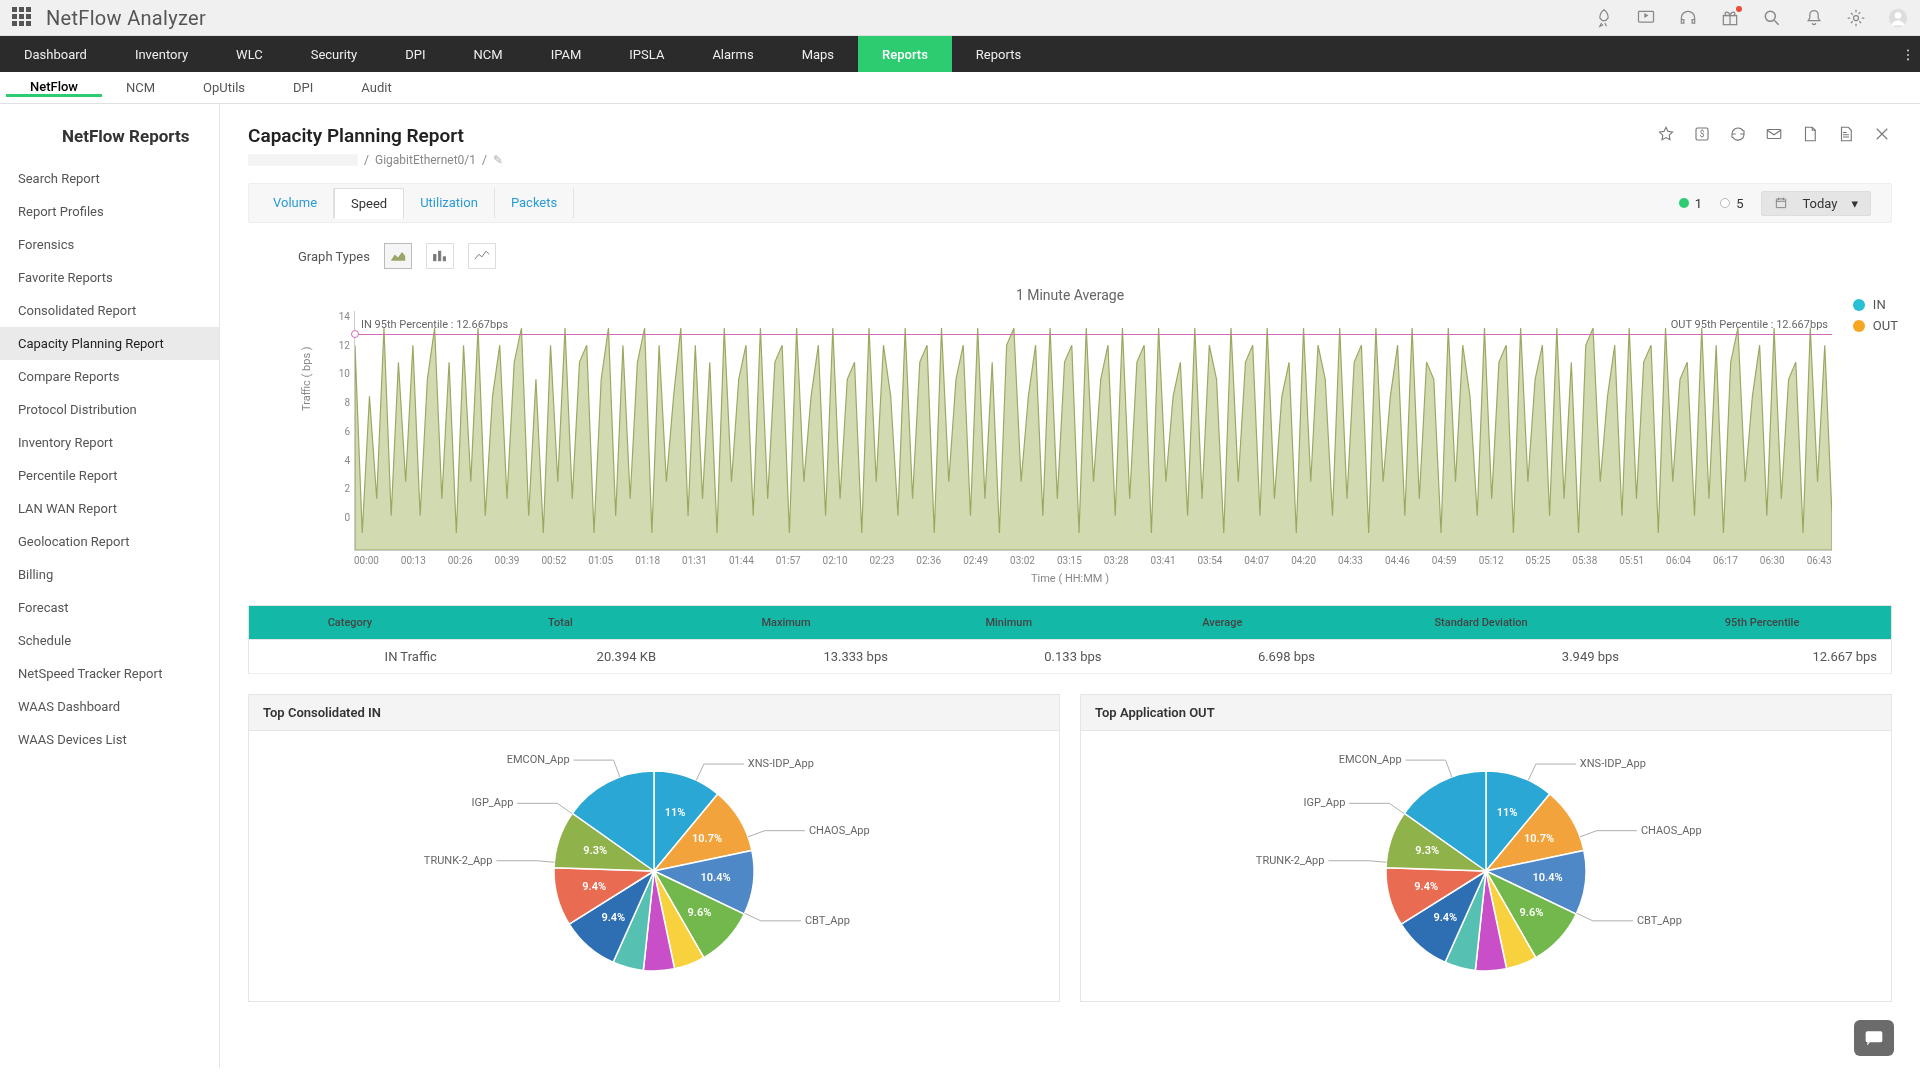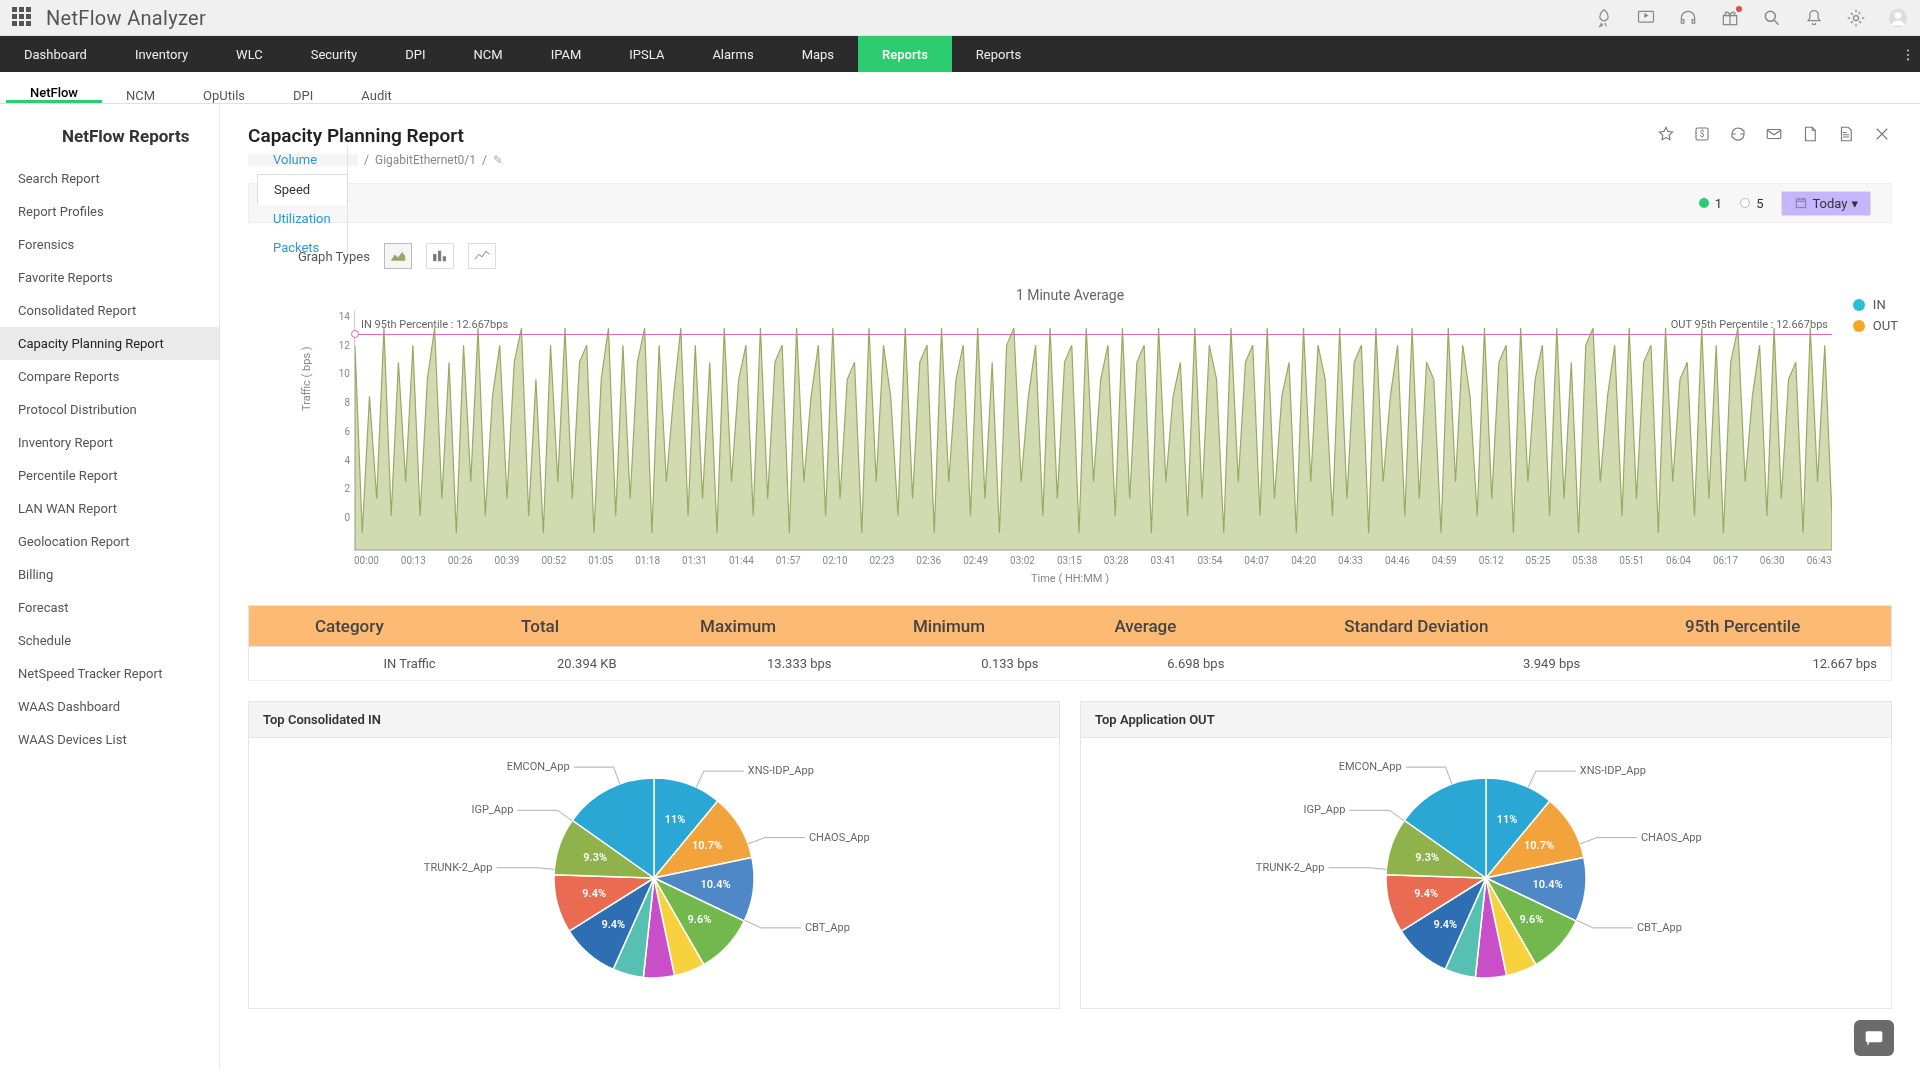--- a/index.html
+++ b/index.html
@@ -13,21 +13,21 @@
   .topbar-icons { display: flex; align-items: center; gap: 22px; color: #888; }
   .tb-icon { width: 20px; height: 20px; cursor: pointer; display:flex; align-items:center; justify-content:center; }
   .tb-icon svg { width: 20px; height: 20px; fill: #888; }
   
   .nav1 { height: 36px; background: #2b2b2b; display: flex; align-items: stretch; }
   .nav1-item { color: #eee; font-size: 13px; padding: 0 24px; display: flex; align-items: center; cursor: pointer; }
   .nav1-item.active { background: #2ecc71; color: #fff; font-weight:500; }
   .nav1-spacer { flex:1; }
   .nav1-menu { width: 24px; display:flex; align-items:center; justify-content:center; color:#fff; cursor:pointer; }
   
-  .nav2 { height: 32px; background: #fff; display: flex; align-items: flex-end; border-bottom:1px solid #e0e0e0; padding-left: 6px; }
+  .nav2 { height: 32px; background: #fff; display: flex; align-items: center; border-bottom:1px solid #e0e0e0; padding-left: 6px; }
   .nav2-item { font-size: 13px; color: #555; padding: 0 24px; display:flex; align-items:center; cursor:pointer; }
   .nav2-item.active { color: #000; border-bottom: 3px solid #2ecc71; font-weight:500; }
   
   .body { display: flex; height: calc(1080px - 48px - 36px - 32px); }
   .sidebar { width: 220px; border-right:1px solid #e5e5e5; padding: 16px 0 0 0; overflow-y:auto; }
   .sidebar-title { font-size: 17px; font-weight:700; padding: 6px 18px 16px; color:#333;margin-left:44px; }
   .side-item { padding: 9px 18px; font-size: 13px; color:#555; cursor:pointer; }
   .side-item.selected { background:#eaeaea; color:#222; }
   .main { flex:1; padding: 20px 28px 20px 28px; overflow-y:auto; }
   
@@ -43,21 +43,21 @@
   
   .subtabs-bar { margin-top:16px; background:#f7f7f7; border:1px solid #eee; height:40px; display:flex; align-items:center; padding:0 8px; border-radius:2px; }
   .subtab { padding: 7px 16px; font-size:13px; color:#2a9bd6; cursor:pointer; border-right:1px solid #e3e3e3; }
   .subtab.active { color:#333; background:#fff; border:1px solid #ddd; border-bottom:1px solid #fff; margin-bottom:-1px; }
   .subtabs-spacer { flex:1; }
   .badge-row { display:flex; align-items:center; gap:18px; padding-right:12px; font-size:13px; color:#333;}
   .badge { display:flex; align-items:center; gap:6px; }
   .dot { width:10px; height:10px; border-radius:50%; }
   .dot.g { background:#2ecc71; }
   .dot.w { background:#fff; border:1px solid #bbb; }
-  .date-picker { display:flex; align-items:center; gap:4px; border:1px solid #ddd; padding:4px 12px; border-radius:2px; background:#c4b5fd; cursor:pointer; }
+  .date-picker { display:flex; align-items:center; gap:14px; border:1px solid #ddd; padding:4px 12px; border-radius:2px; background:#e5e5e5; cursor:pointer; }
   .date-picker svg { width:14px; height:14px; stroke:#777; fill:none; stroke-width:1.5;}
   
   .graph-types { display:flex; align-items:center; gap:14px; margin: 20px 0 8px 50px; }
   .graph-types span { font-size:13px; color:#555; }
   .gt-btn { width:28px; height:26px; border:1px solid #ddd; display:flex; align-items:center; justify-content:center; cursor:pointer; }
   .gt-btn.active { border-color:#bbb; background:#f5f5f5; }
   .gt-btn svg { width:16px; height:14px; stroke:#777; fill:#777; }
   
   .chart-area { position:relative; padding: 10px 60px 0 60px; }
   .chart-title { text-align:center; font-size:14px; color:#666; margin-bottom:8px; }
@@ -70,21 +70,21 @@
   .pct-line { position:absolute; left:0; right:0; border-top:1px solid #d36ab3; }
   .pct-marker { position:absolute; width:8px; height:8px; border:1.5px solid #d36ab3; border-radius:50%; background:#fff; }
   .pct-label { position:absolute; font-size:11px; color:#666; }
   .x-ticks { display:flex; justify-content:space-between; font-size:10px; color:#888; margin-top:4px; padding-left:46px; }
   .x-label { text-align:center; font-size:11px; color:#888; margin-top:6px; }
   .legend { position:absolute; right: -6px; top: 20px; font-size:13px; color:#555; }
   .legend div { display:flex; align-items:center; gap:8px; margin-bottom:6px;}
   .lg-sw { width:12px; height:12px; border-radius:50%; }
   
   table.stats { width:100%; border-collapse:collapse; margin-top:20px; border:1px solid #e5e5e5; }
-  table.stats th { background:#fdba74; font-weight:500; color:#444; font-size:17px; padding:10px 14px; border-bottom:1px solid #e5e5e5; }
+  table.stats th { background:#14b8a6; font-weight:500; color:#444; font-size:11px; padding:10px 14px; border-bottom:1px solid #e5e5e5; }
   table.stats td { font-size:13px; color:#555; padding:9px 14px; text-align:right; border-bottom:1px solid #eee; }
   
   .pie-row { display:flex; gap:20px; margin-top:20px; }
   .panel { flex:1; border:1px solid #e5e5e5; }
   .panel-title { background:#f4f4f4; padding:10px 14px; font-size:13px; font-weight:600; color:#333; border-bottom:1px solid #e5e5e5;}
   .panel-body { padding: 20px 10px 40px; display:flex; justify-content:center; position:relative; }
   .pie-wrap { position:relative; width:260px; height:220px; }
   .pie-wrap svg { overflow:visible; }
   .pie-lbl { position:absolute; font-size:11px; color:#666; white-space:nowrap; }
   
@@ -262,21 +262,21 @@
           </div>
         <div class="ic">
             <svg viewBox="0 0 24 24">
               <path d="M5 5l14 14M19 5L5 19"></path>
             </svg>
           </div>
       </div>
     </div>
 
     <div class="subtabs-bar">
-      <div id="subtabs-slot" style="display:flex;flex-direction:column;">
+      <div id="subtabs-slot" style="display:flex;">
           <div class="subtab">Volume</div>
           <div class="subtab active">Speed</div>
           <div class="subtab">Utilization</div>
           <div class="subtab">Packets</div>
         </div>
       <div class="subtabs-spacer"></div>
       <div class="badge-row">
         <div class="badge">
             <span class="dot g"></span>
             <span>1</span>

